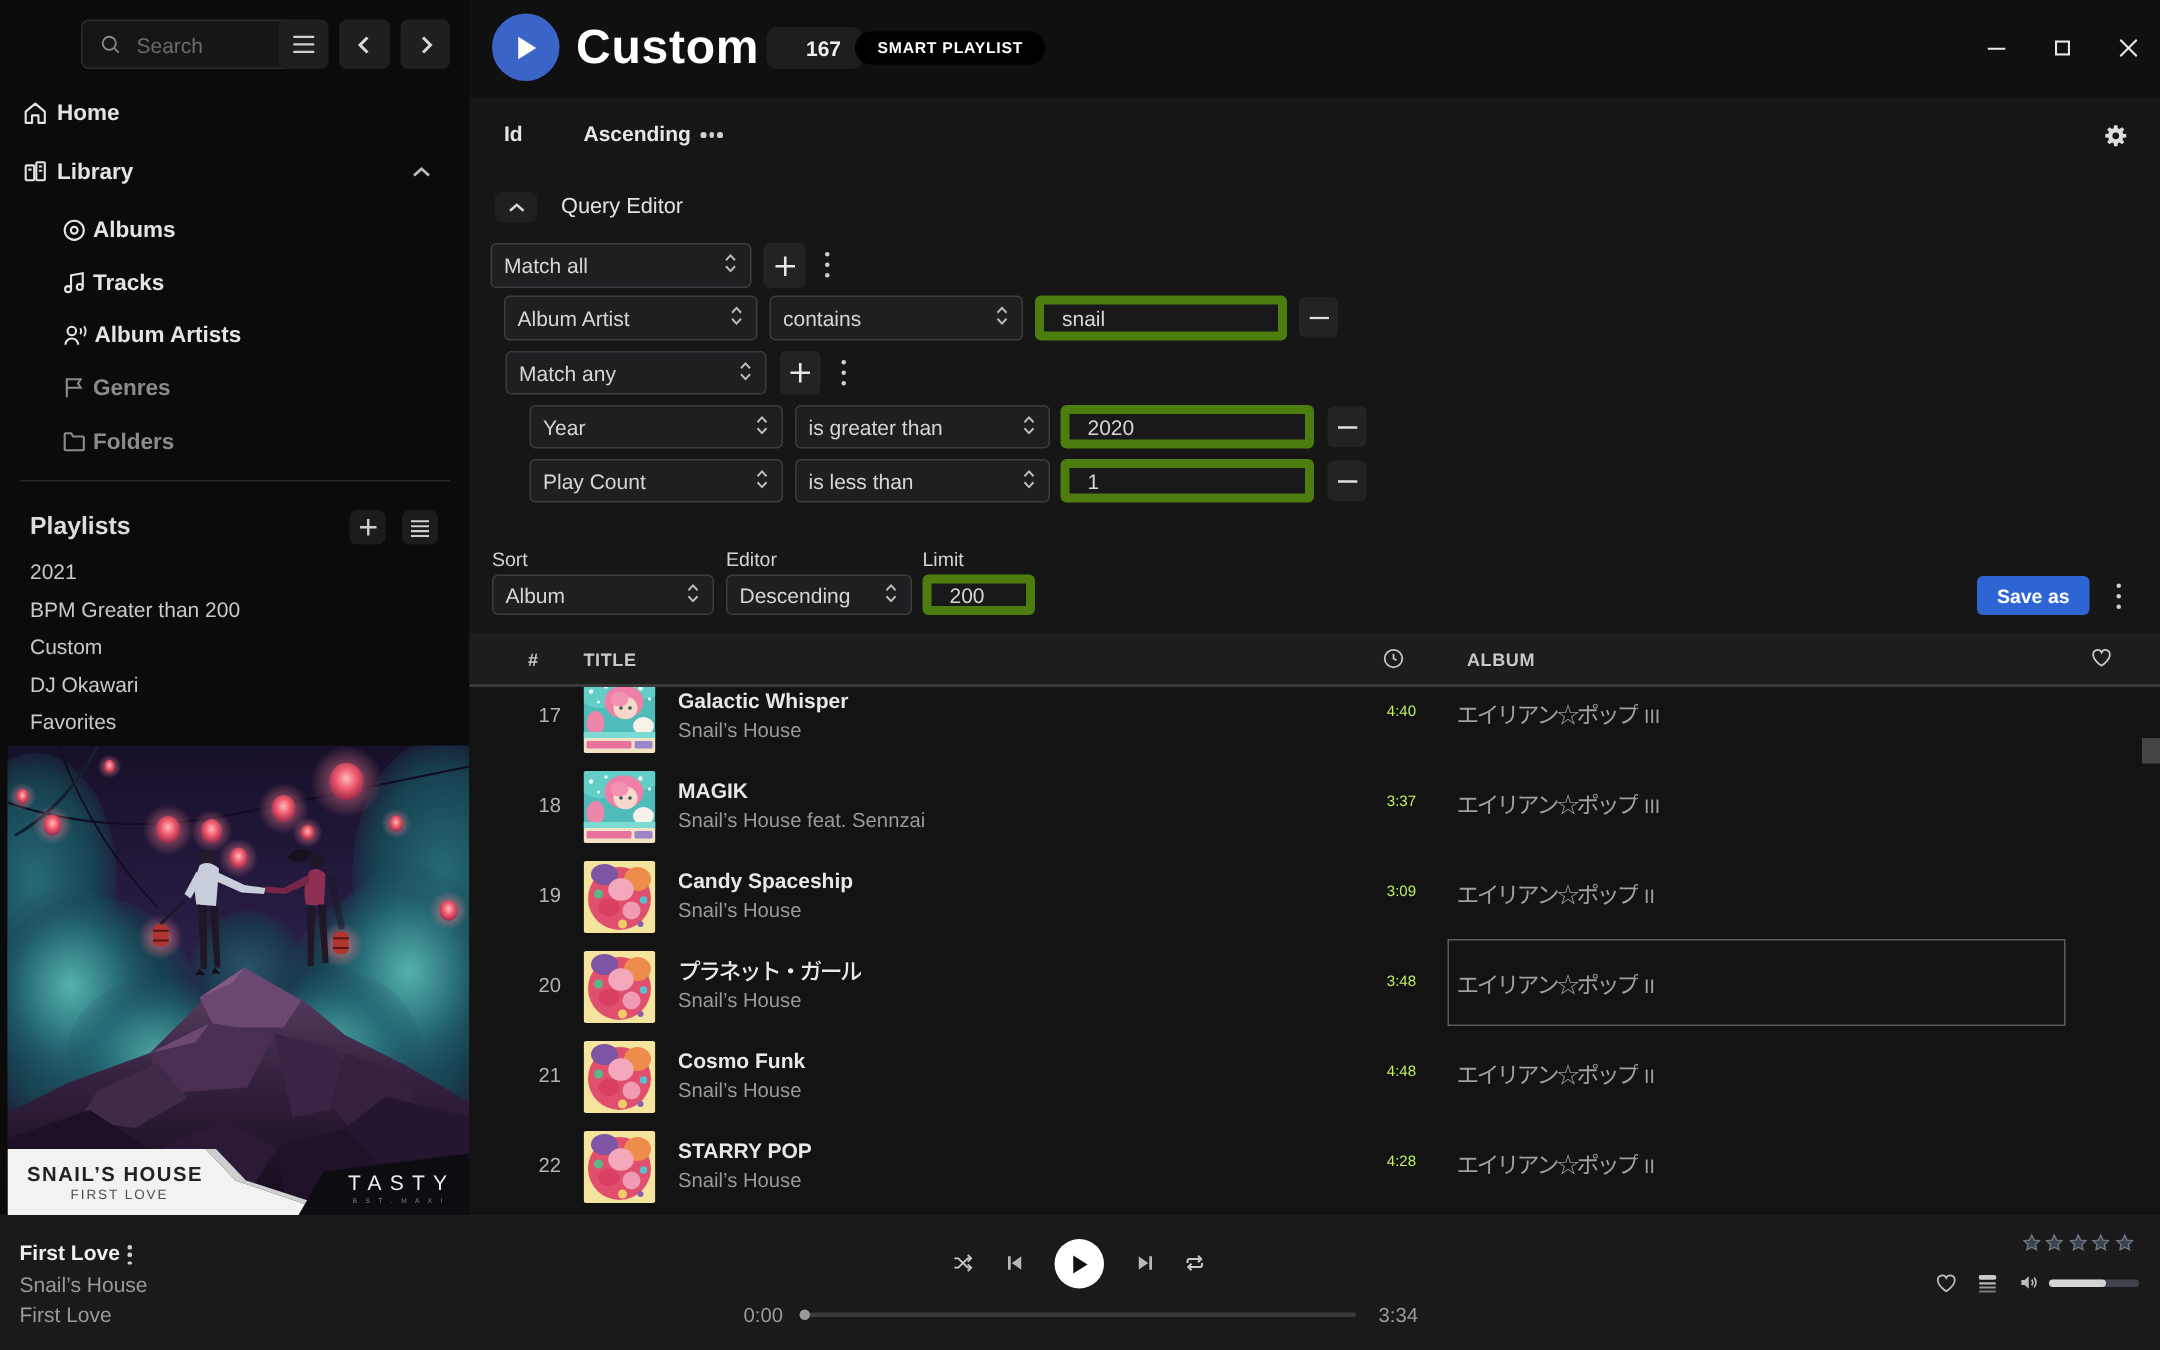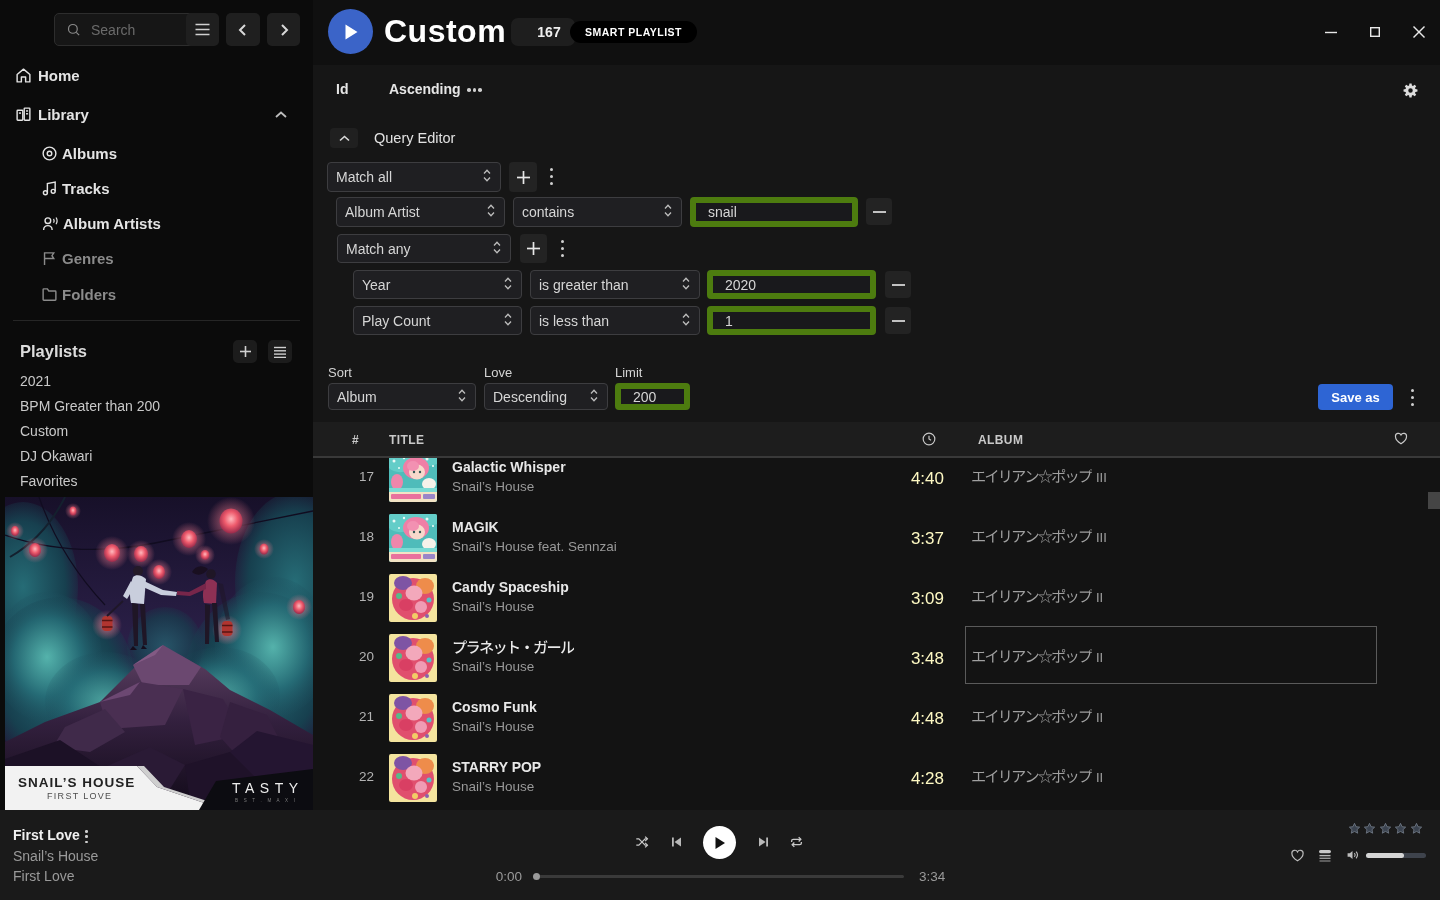--- a/index.html
+++ b/index.html
@@ -25,21 +25,21 @@
 .dots3 i{width:3px;height:3px;border-radius:50%;background:#cfcfcf;}
 .lbl{position:absolute;color:#d4d4d4;font-size:13px;}
 
 #thead{left:313px;top:422px;width:1127px;height:36px;background:#1d1d1d;border-bottom:2px solid #393939;color:#c9c9c9;font-size:12px;font-weight:bold;letter-spacing:.4px;}
 #rows{left:313px;top:458px;width:1127px;height:352px;background:#131313;overflow:hidden;}
 .row{position:absolute;left:0;width:1127px;height:60px;}
 .rnum{position:absolute;left:20px;width:41px;text-align:right;top:21px;color:#b3b3b3;font-size:13.5px;}
 .rthumb{position:absolute;left:76px;top:6px;width:48px;height:48px;border-radius:2px;overflow:hidden;}
 .rtitle{position:absolute;left:139px;top:11px;color:#e8e8e8;font-size:14px;font-weight:bold;}
 .rartist{position:absolute;left:139px;top:31px;color:#999999;font-size:13.5px;}
-.rdur{position:absolute;left:551px;width:80px;text-align:right;top:21px;color:#fef9c3;font-size:17px;}
+.rdur{position:absolute;left:551px;width:80px;text-align:right;top:21px;color:#bef264;font-size:10px;}
 .ralbum{position:absolute;left:658px;top:21px;color:#a0a0a0;font-size:13px;display:flex;align-items:flex-end;}
 
 #player{left:0;top:810px;width:1440px;height:90px;background:#1a1a1a;}
 .pgrey{color:#9a9a9a;font-size:14px;}
 </style></head>
 <body>
 <div id="app">
 
 <div id="sidebar" class="abs">
   <div id="search" class="abs">
@@ -392,21 +392,21 @@
             <polyline points="1,9 4,12.2 7,9"></polyline>
           </svg></span></div>
   <div class="inp" style="left:394px;top:241px;width:169px;height:29px;">1</div>
   <div class="sqbtn" style="left:572px;top:242px;width:26px;height:27px;">
     <svg width="13" height="2" viewBox="0 0 13 2">
           <line x1="0" y1="1" x2="13" y2="1" stroke="#e0e0e0" stroke-width="1.7"></line>
         </svg>
   </div>
 
   <div class="lbl" style="left:15px;top:300px;">Sort</div>
-  <div class="lbl" style="left:171px;top:300px;">Love</div>
+  <div class="lbl" style="left:171px;top:300px;">Editor</div>
   <div class="lbl" style="left:302px;top:300px;">Limit</div>
   <div class="sel" style="left:15px;top:318px;width:148px;height:27px;">Album<span class="chev"><svg width="8" height="14" viewBox="0 0 8 14" fill="none" stroke="#bdbdbd" stroke-width="1.3">
             <polyline points="1,5 4,1.8 7,5"></polyline>
             <polyline points="1,9 4,12.2 7,9"></polyline>
           </svg></span></div>
   <div class="sel" style="left:171px;top:318px;width:124px;height:27px;">Descending<span class="chev"><svg width="8" height="14" viewBox="0 0 8 14" fill="none" stroke="#bdbdbd" stroke-width="1.3">
             <polyline points="1,5 4,1.8 7,5"></polyline>
             <polyline points="1,9 4,12.2 7,9"></polyline>
           </svg></span></div>
   <div class="inp" style="left:302px;top:318px;width:75px;height:27px;">200</div>

